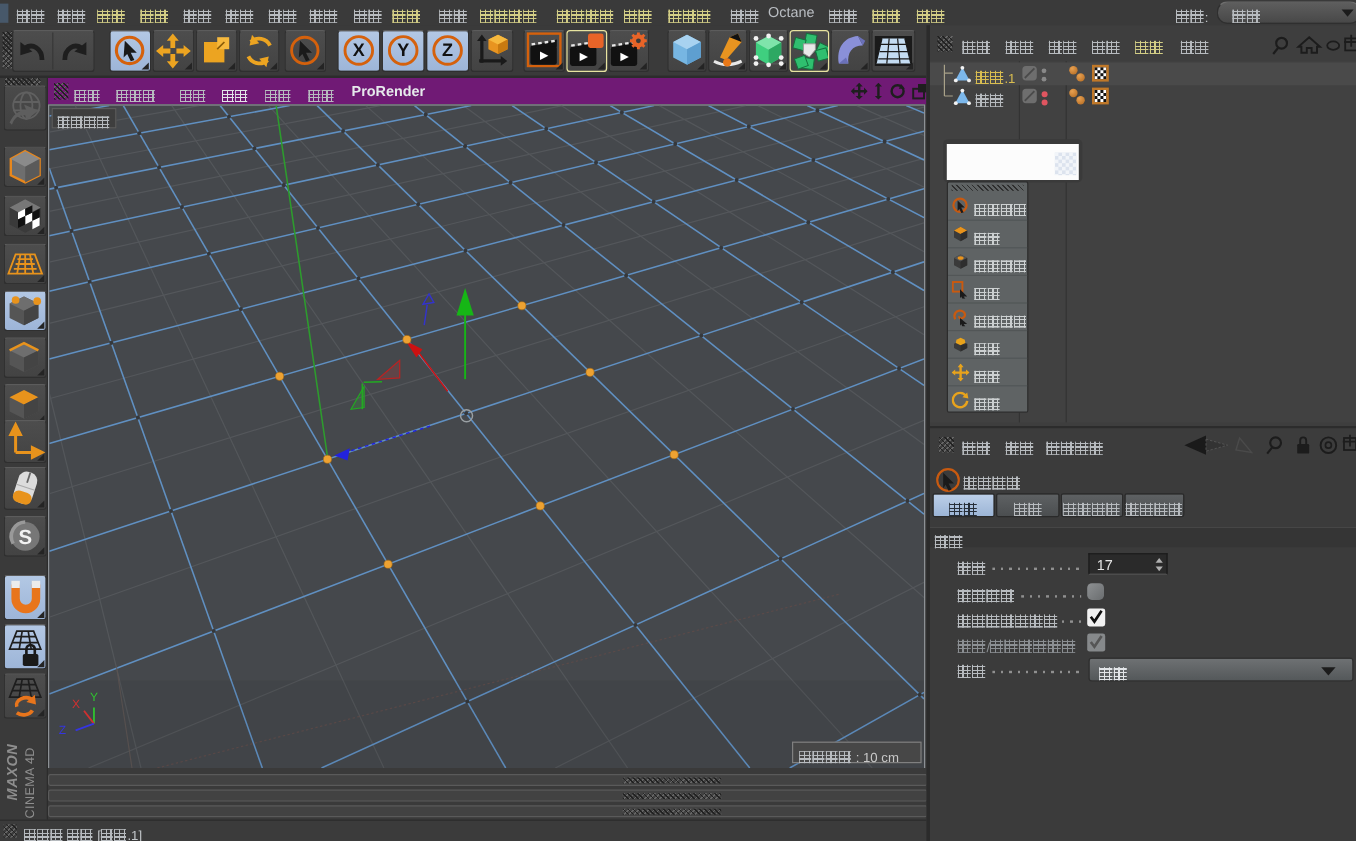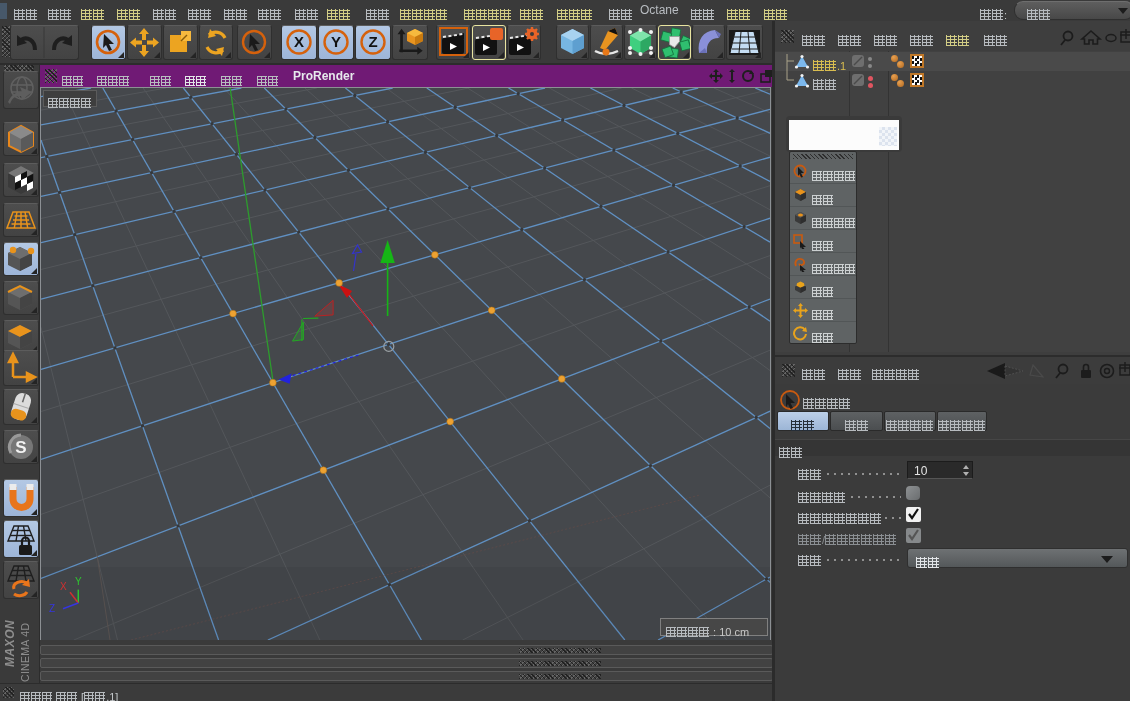--- a/index.html
+++ b/index.html
@@ -796,21 +796,21 @@
 
  <div class="abs" style="left:2px;top:54px;width:52px;height:20px;background:linear-gradient(#bccfe8,#9cb5d6);border:1px solid #2a2a2a;border-radius:2px;text-align:center;padding-top:4px"><i class="k dk"></i><i class="k dk"></i></div>
  <div class="abs" style="left:55px;top:54px;width:53px;height:20px;background:linear-gradient(#5e6163,#4b4e50);border:1px solid #2a2a2a;border-radius:2px;text-align:center;padding-top:4px"><i class="k g"></i><i class="k g"></i></div>
  <div class="abs" style="left:109px;top:54px;width:52px;height:20px;background:linear-gradient(#5e6163,#4b4e50);border:1px solid #2a2a2a;border-radius:2px;text-align:center;padding-top:4px"><i class="k g"></i><i class="k g"></i><i class="k g"></i><i class="k g"></i></div>
  <div class="abs" style="left:162px;top:54px;width:50px;height:20px;background:linear-gradient(#5e6163,#4b4e50);border:1px solid #2a2a2a;border-radius:2px;text-align:center;padding-top:4px"><i class="k g"></i><i class="k g"></i><i class="k g"></i><i class="k g"></i></div>
  <div class="abs" style="left:0;top:82px;width:355px;height:17px;background:#353535;border-top:1px solid #464646;padding:3px 0 0 4px"><i class="k g"></i><i class="k g"></i></div>
 
  <div class="abs menuitem" style="left:23px;top:108px"><i class="k g"></i><i class="k g"></i></div>
  <div class="abs" style="left:52px;top:116px;width:74px;height:2px;background:repeating-linear-gradient(90deg,#909090 0 2px,transparent 2px 7px)"></div>
  <div class="abs" style="left:132px;top:104px;width:66px;height:18px;background:#2a2a2a;border:1px solid #1c1c1c;border-bottom-color:#555">
-   <span style="position:absolute;left:6px;top:2px;color:#e4e4e4;font-size:12px">10</span>
+   <span style="position:absolute;left:6px;top:2px;color:#e4e4e4;font-size:12px">17</span>
    <svg class="abs" style="left:54px;top:3px" width="8" height="11">
               <path d="M4 0 L7 4 L1 4 Z" fill="#b0b0b0"></path>
               <path d="M4 11 L7 7 L1 7 Z" fill="#b0b0b0"></path>
             </svg>
  </div>
  <div class="abs menuitem" style="left:23px;top:131px"><i class="k g"></i><i class="k g"></i><i class="k g"></i><i class="k g"></i></div>
  <div class="abs" style="left:76px;top:139px;width:50px;height:2px;background:repeating-linear-gradient(90deg,#909090 0 2px,transparent 2px 7px)"></div>
  <div class="abs" style="left:131px;top:129px;width:14px;height:14px;border-radius:4px;background:linear-gradient(135deg,#8e9193,#6a6d6f)"></div>
  <div class="abs menuitem" style="left:23px;top:152px"><i class="k g"></i><i class="k g"></i><i class="k g"></i><i class="k g"></i><i class="k g"></i><i class="k g"></i><i class="k g"></i></div>
  <div class="abs" style="left:110px;top:160px;width:16px;height:2px;background:repeating-linear-gradient(90deg,#909090 0 2px,transparent 2px 7px)"></div>

